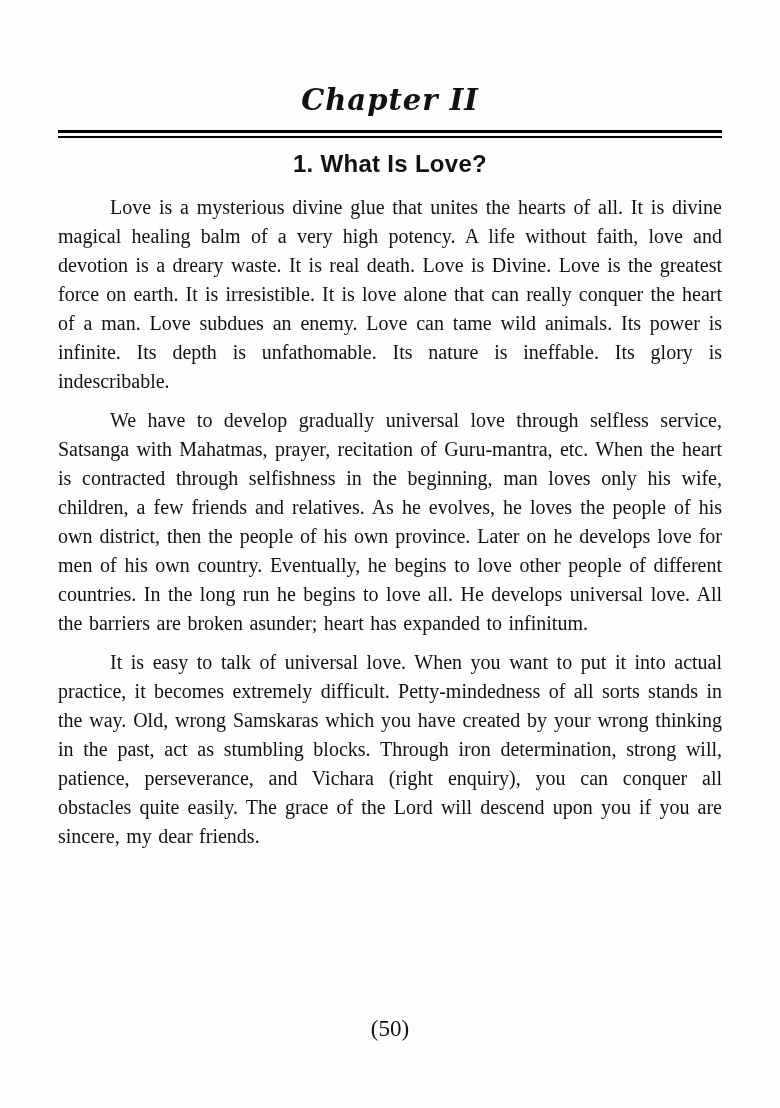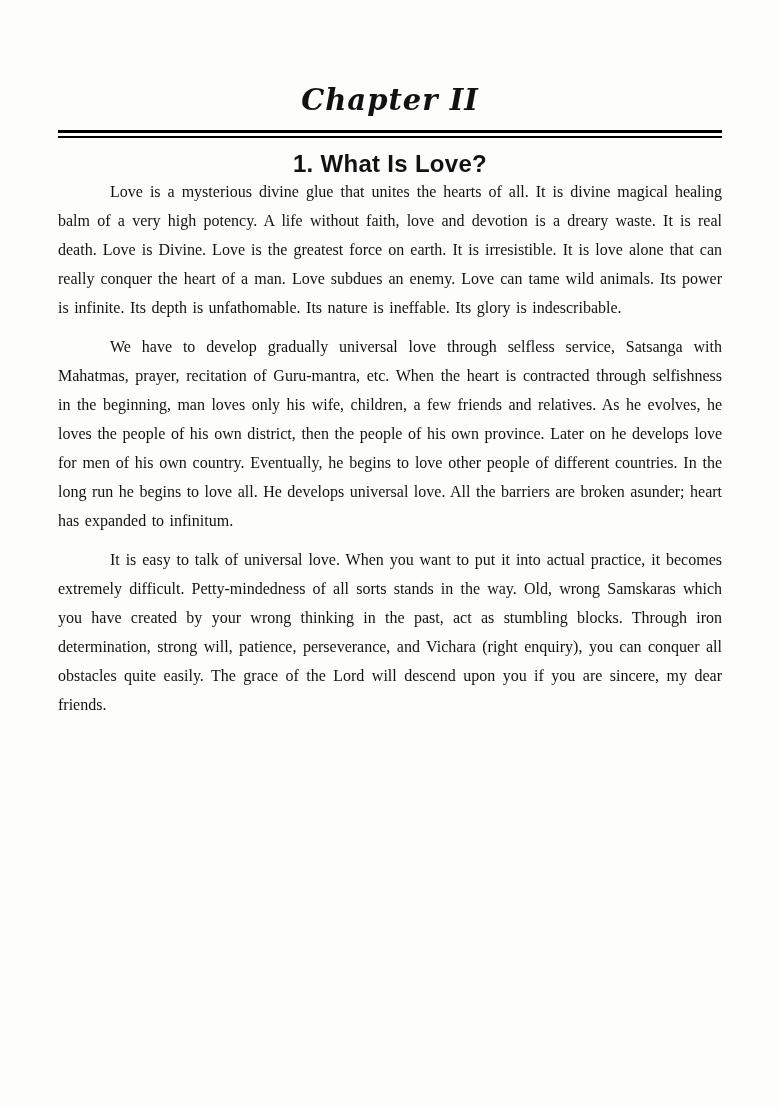--- a/index.html
+++ b/index.html
@@ -51,26 +51,26 @@
     border-top: 3px solid #000;
     border-bottom: 2px solid #000;
     margin: 0 0 13px 0;
   }
   .section-heading {
     text-align: center;
     font-family: "Liberation Sans", sans-serif;
     font-weight: bold;
     font-size: 24px;
     line-height: 26px;
-    margin: 0 0 0 0;
+    margin: 0 0 16px 0;
     letter-spacing: 0.3px;
   }
   .body-text p {
     margin: 0 0 10px 0;
-    font-size: 16px;
+    font-size: 20px;
     line-height: 29px;
     text-align: justify;
     text-indent: 52px;
     word-spacing: 1.5px;
   }
   .page-number {
     position: absolute;
     left: 0;
     right: 0;
     top: 1016px;
@@ -89,14 +89,15 @@
   <div class="title-divider"></div>
 
   <div class="section-heading">1. What Is Love?</div>
 
   <div class="body-text">
     <p>Love is a mysterious divine glue that unites the hearts of all. It is divine magical healing balm of a very high potency. A life without faith, love and devotion is a dreary waste. It is real death. Love is Divine. Love is the greatest force on earth. It is irresistible. It is love alone that can really conquer the heart of a man. Love subdues an enemy. Love can tame wild animals. Its power is infinite. Its depth is unfathomable. Its nature is ineffable. Its glory is indescribable.</p>
     <p>We have to develop gradually universal love through selfless service, Satsanga with Mahatmas, prayer, recitation of Guru-mantra, etc. When the heart is contracted through selfishness in the beginning, man loves only his wife, children, a few friends and relatives. As he evolves, he loves the people of his own district, then the people of his own province. Later on he develops love for men of his own country. Eventually, he begins to love other people of different countries. In the long run he begins to love all. He develops universal love. All the barriers are broken asunder; heart has expanded to infinitum.</p>
     <p>It is easy to talk of universal love. When you want to put it into actual practice, it becomes extremely difficult. Petty-mindedness of all sorts stands in the way. Old, wrong Samskaras which you have created by your wrong thinking in the past, act as stumbling blocks. Through iron determination, strong will, patience, perseverance, and Vichara (right enquiry), you can conquer all obstacles quite easily. The grace of the Lord will descend upon you if you are sincere, my dear friends.</p>
   </div>
 
+  <div class="page-number">(50)</div>
 
 </div>
 
 </body></html>

